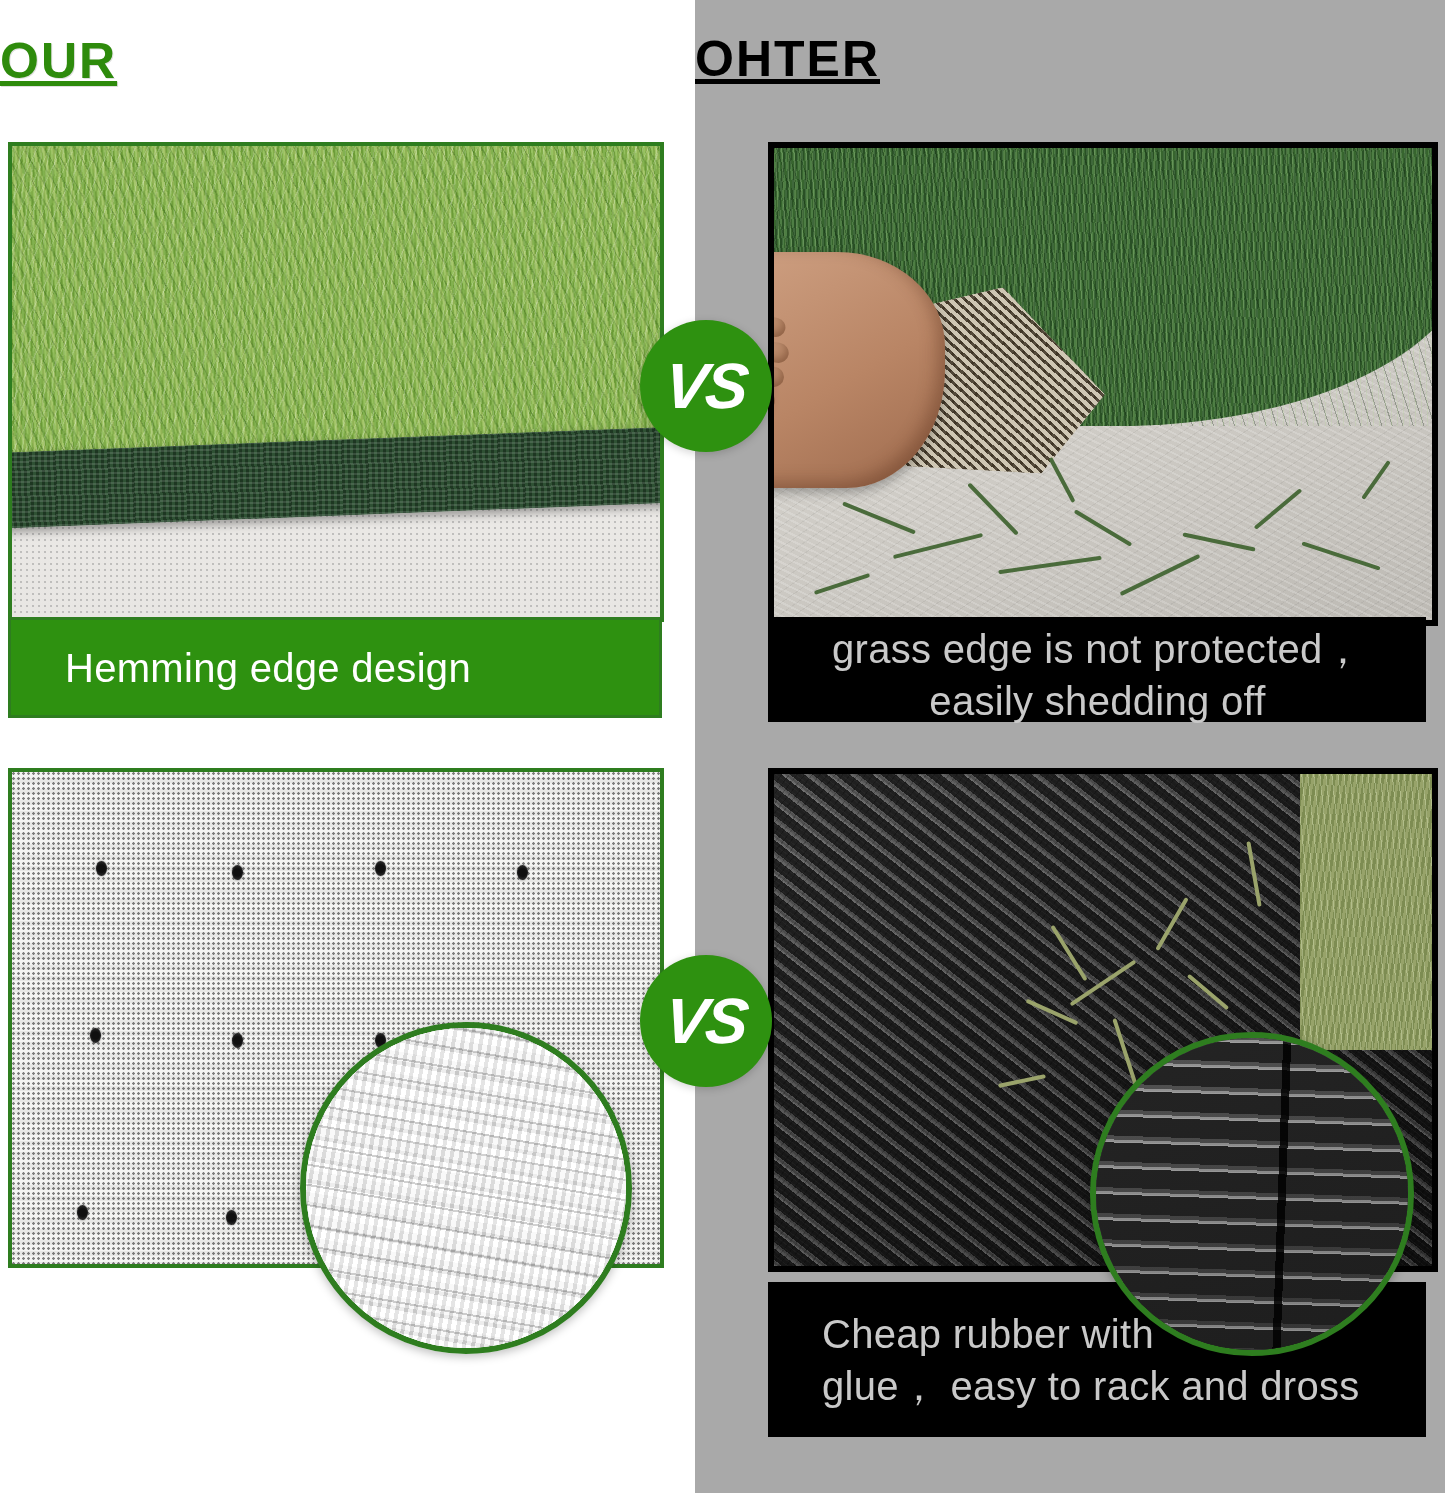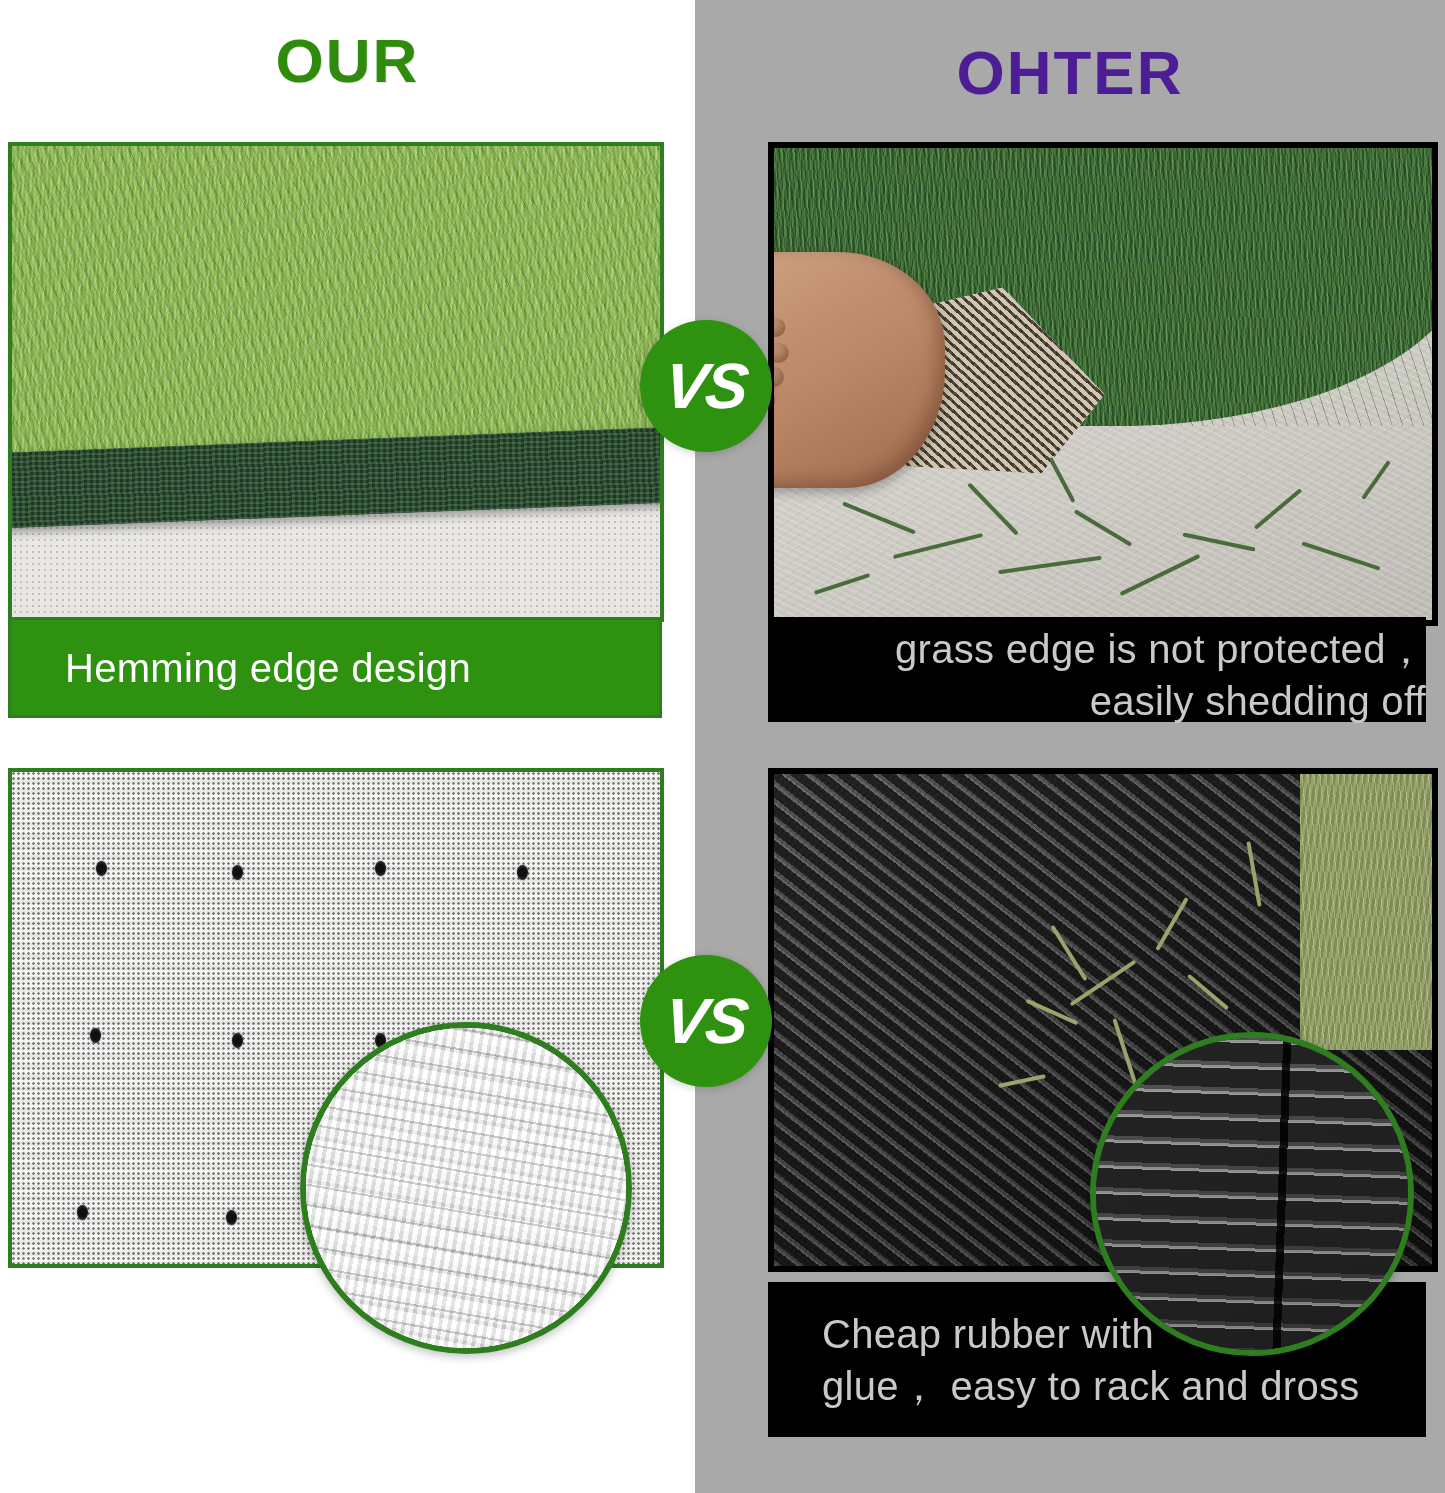--- a/index.html
+++ b/index.html
@@ -11,26 +11,26 @@
     position:relative;
   }
   .stage{position:absolute;left:0;top:0;width:1445px;height:1493px;}
 
   
   .panel-left{position:absolute;left:0;top:0;width:695px;height:1493px;background:#ffffff;}
   .panel-right{position:absolute;left:695px;top:0;width:750px;height:1493px;background:#a9a9a9;}
 
   
   .hdr{
-    position:absolute;text-align:center;
+    position:absolute;text-align:left;
     font-weight:bold;letter-spacing:2px;
-    font-size:62px;line-height:62px;
+    font-size:50px;line-height:62px;text-decoration:underline;
   }
   .hdr-our{left:0;top:30px;width:695px;color:#2e8b0c;text-shadow:1px 1px 0 rgba(0,0,0,.12);}
-  .hdr-other{left:695px;top:42px;width:750px;color:#4c1d95;}
+  .hdr-other{left:695px;top:28px;width:750px;color:#000000;}
 
   
   .frame{position:absolute;overflow:hidden;}
   .frame-left{border:4px solid #2e7d1f;background:#fff;}
   .frame-right{border:6px solid #000000;background:#000;}
 
   .photo{position:absolute;left:0;top:0;width:100%;height:100%;overflow:hidden;}
 
   
   .tl-base{
@@ -205,21 +205,21 @@
   }
 
   
   .cap{position:absolute;display:flex;align-items:center;}
   .cap-green{background:#2e9110;border:3px solid #2e7d1f;color:#ffffff;text-align:center;}
   .cap-black{background:#000000;color:#c9c9c9;}
   .cap-text{
     font-size:40px;line-height:52px;font-weight:400;
     padding-left:54px;letter-spacing:.3px;white-space:pre-line;
   }
-  .cap-text.center{width:100%;padding-left:1px;text-align:right;margin-top:11px;}
+  .cap-text.center{width:100%;padding-left:1px;text-align:center;margin-top:11px;}
 
   
   .vs{
     position:absolute;width:132px;height:132px;border-radius:50%;
     background:#2e9110;
     display:flex;align-items:center;justify-content:center;
     box-shadow:0 2px 8px rgba(0,0,0,.18);
   }
   .vs span{
     color:#ffffff;font-weight:bold;font-size:64px;line-height:64px;

